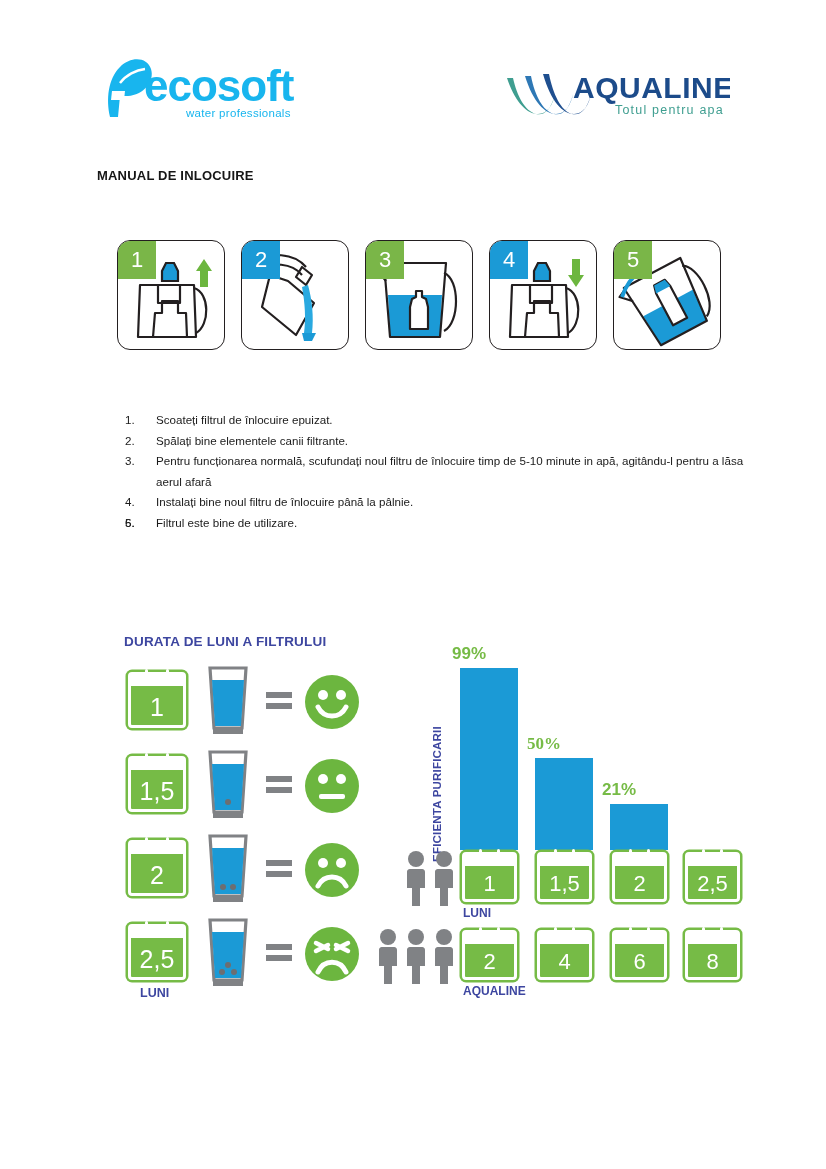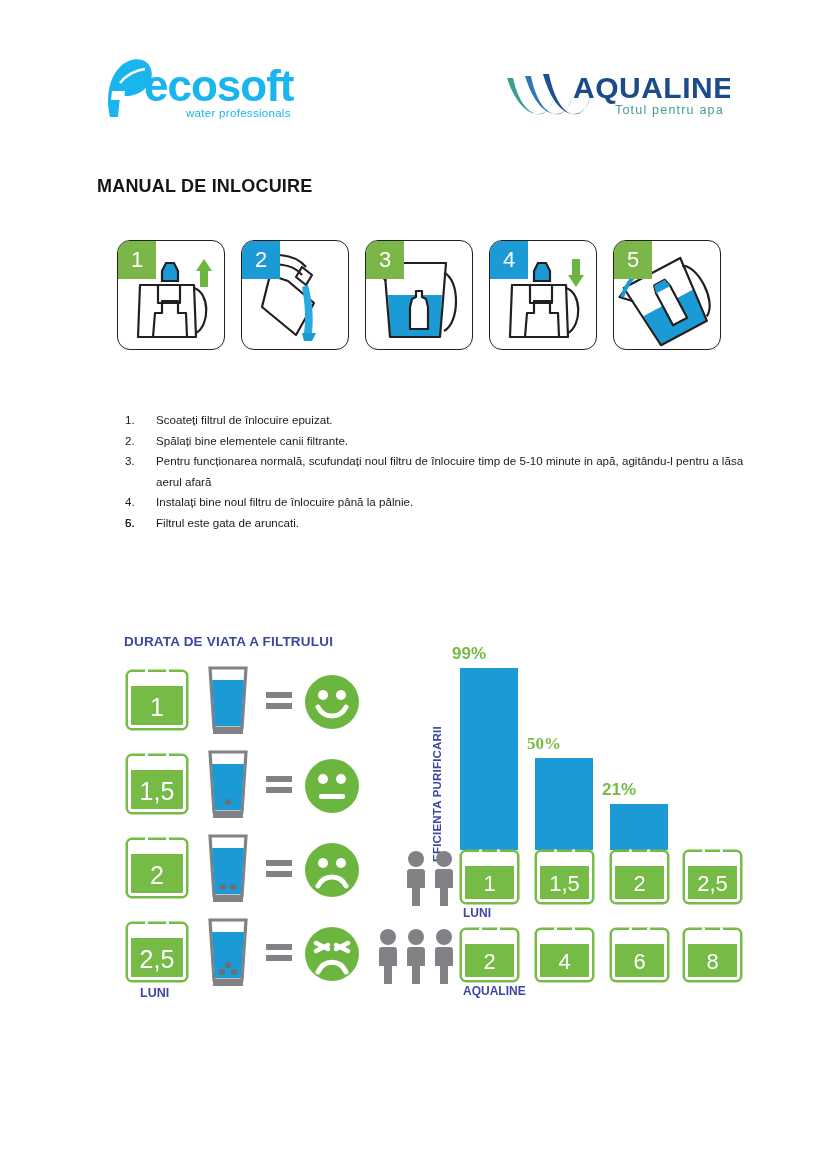--- a/index.html
+++ b/index.html
@@ -28,22 +28,22 @@
   }
   #aqualine-logo {
     position: absolute;
     left: 505px; top: 64px;
     width: 225px; height: 60px;
   }
 
   
   #manual-title {
     position: absolute;
-    left: 97px; top: 176px;
-    font-size: 18px;
+    left: 97px; top: 168px;
+    font-size: 13px;
     font-weight: bold;
     color: #161616;
     letter-spacing: 0.2px;
   }
 
   
   #steps-strip {
     position: absolute;
     left: 117px; top: 240px;
     width: 600px; height: 110px;
@@ -338,27 +338,27 @@
   </div>
   <div class="li">
     <span class="num">4.</span>
     <span>Instalați bine noul filtru de înlocuire până la pâlnie.</span>
   </div>
   <div class="li">
     <span class="num">5.</span>
   </div>
   <div class="li">
     <span class="num">6.</span>
-    <span>Filtrul este gata de aruncati.</span>
+    <span>Filtrul este bine de utilizare.</span>
   </div>
 </div>
 
 <div id="lifetime-block">
 
-  <div id="lifetime-heading">DURATA DE VIATA A FILTRULUI</div>
+  <div id="lifetime-heading">DURATA DE LUNI A FILTRULUI</div>
 
   <div class="life-row" style="top:32px;">
     <div class="cal" style="left:10px; top:6px;">
       <span class="hdr"></span>
         <span class="ring l"></span>
         <span class="ring r"></span>
       <span class="cal-text">1</span>
     </div>
     <svg class="glass" style="left:88px; top:0px;" viewBox="0 0 44 72">
       <path d="M4 2 L40 2 L36 62 L8 62 Z" fill="#ffffff" stroke="#808285" stroke-width="3.2"></path>

